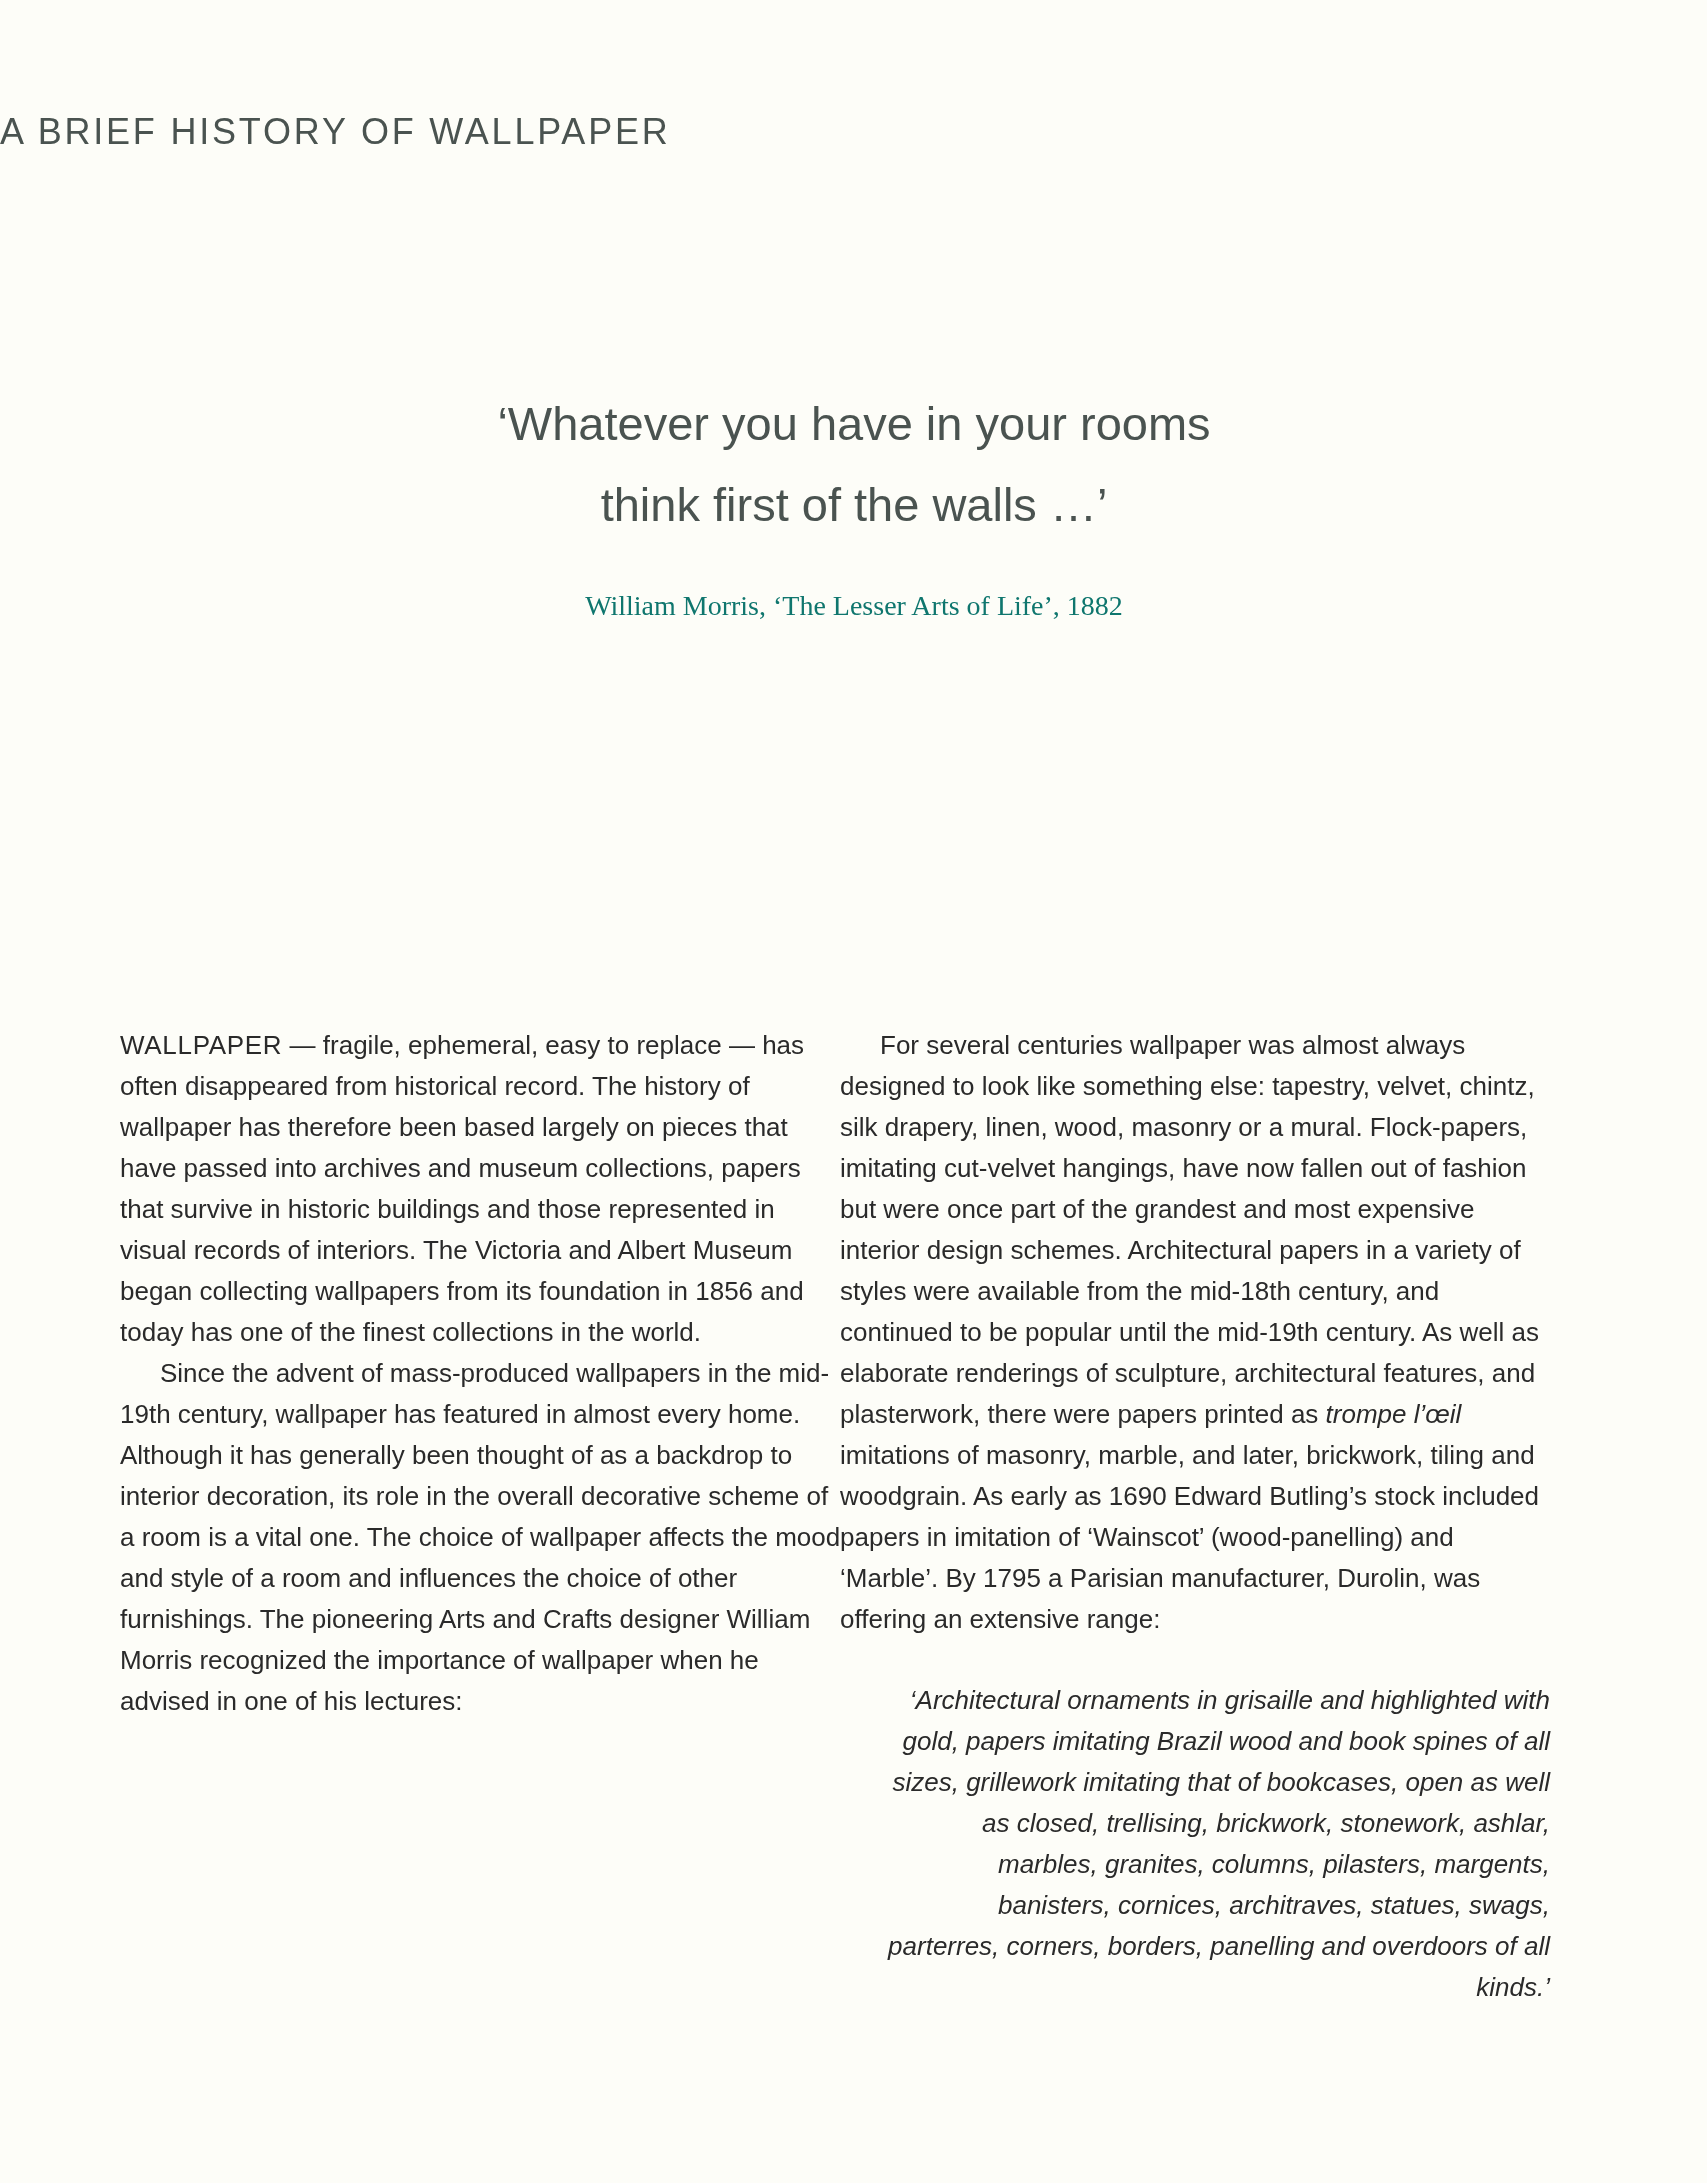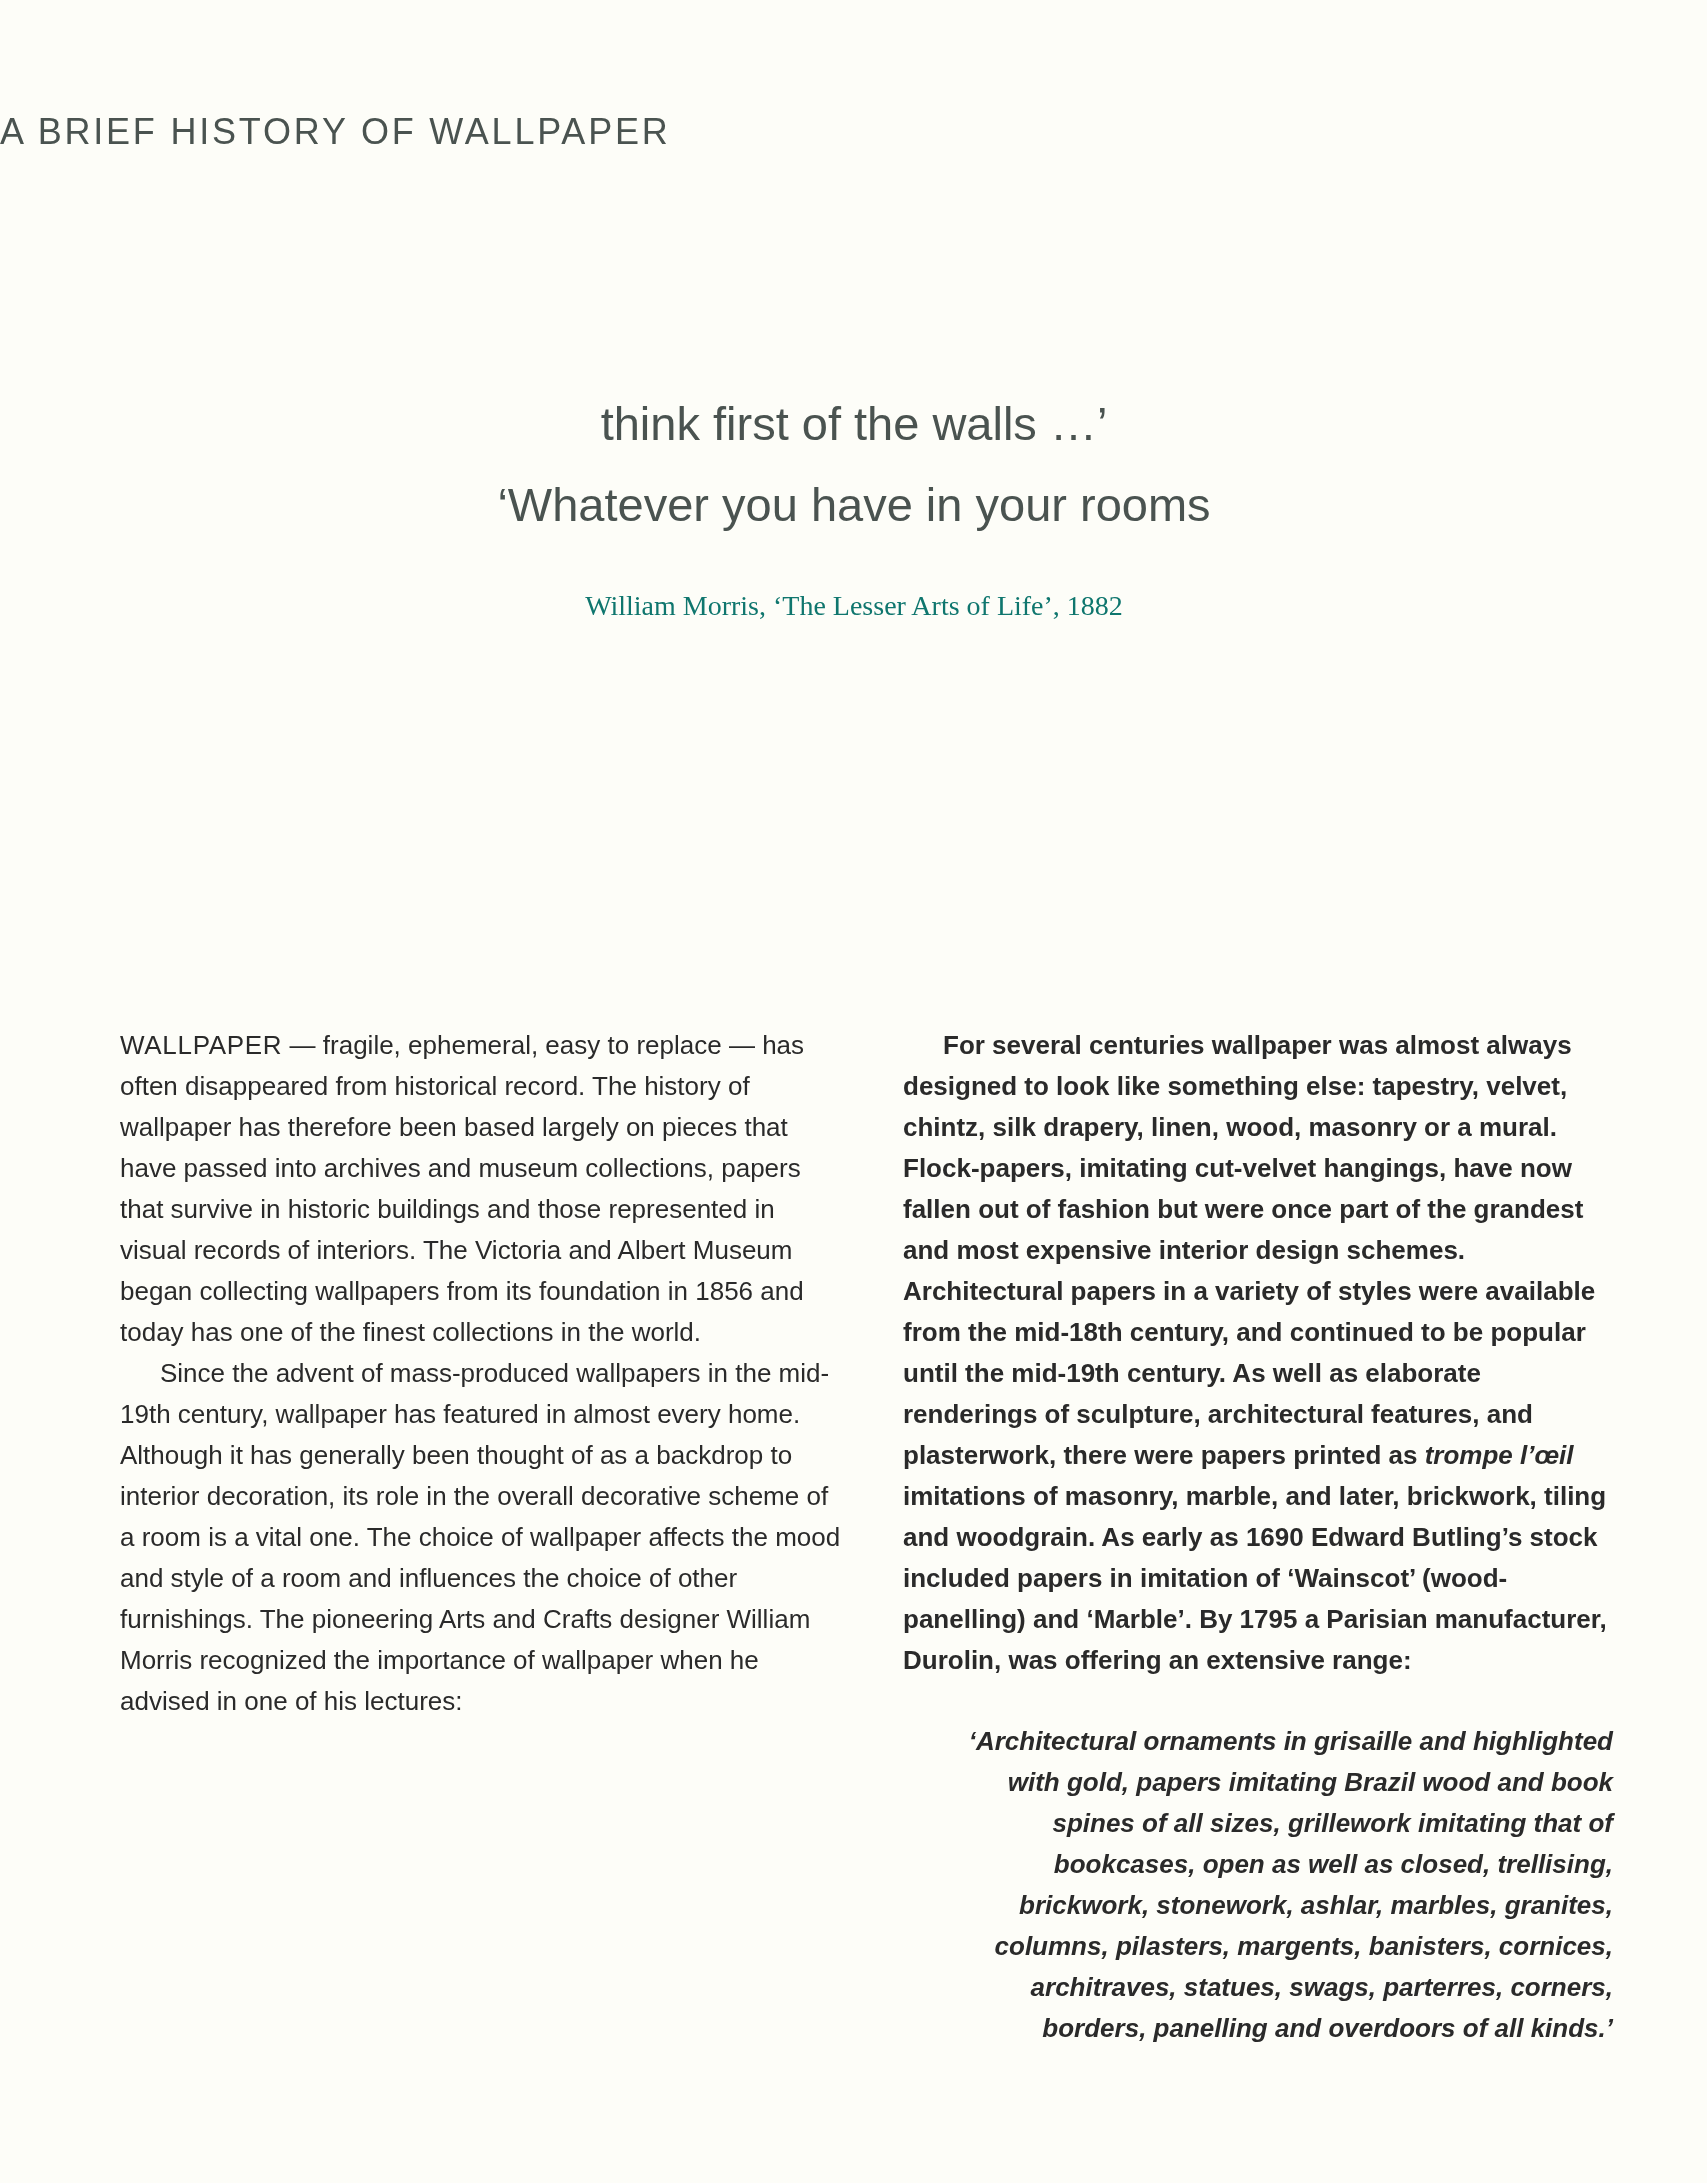--- a/index.html
+++ b/index.html
@@ -54,43 +54,43 @@
       position: absolute;
       top: 1025px;
       width: 723px;
       font-size: 26px;
       line-height: 41px;
     }
     .column p {
       margin: 0;
     }
     .col-left { left: 120px; }
-    .col-right { left: 903px; width: 716px; font-weight: bold; }
+    .col-right { left: 840px; width: 716px; }
     .indent { text-indent: 40px; }
     .smallcaps { letter-spacing: 0.7px; }
     .blockquote {
       font-style: italic;
       margin: 40px 0 0 42px !important;
       width: 668px;
     }
     .col-right .blockquote {
       margin: 40px 0 0 42px !important;
       text-align: right;
     }
     em { font-style: italic; }
   </style>
 </head>
 <body>
 
 <h1 class="page-heading">A BRIEF HISTORY OF WALLPAPER</h1>
 
 <div class="epigraph">
   <div class="epigraph-quote">
+    <span>‘Whatever you have in your rooms</span>
     <span>think first of the walls …’</span>
-    <span>‘Whatever you have in your rooms</span>
   </div>
   <div class="epigraph-attribution">William Morris, ‘The Lesser Arts of Life’, 1882</div>
 </div>
 
 <div class="column col-left">
   <p><span class="smallcaps">WALLPAPER</span><span> — fragile, ephemeral, easy to replace — has often disappeared from historical record. The history of wallpaper has therefore been based largely on pieces that have passed into archives and museum collections, papers that survive in historic buildings and those represented in visual records of interiors. The Victoria and Albert Museum began collecting wallpapers from its foundation in 1856 and today has one of the finest collections in the world.</span></p>
   <p class="indent">Since the advent of mass-produced wallpapers in the mid-19th century, wallpaper has featured in almost every home. Although it has generally been thought of as a backdrop to interior decoration, its role in the overall decorative scheme of a room is a vital one. The choice of wallpaper affects the mood and style of a room and influences the choice of other furnishings. The pioneering Arts and Crafts designer William Morris recognized the importance of wallpaper when he advised in one of his lectures:</p>
 </div>
 
 <div class="column col-right">

